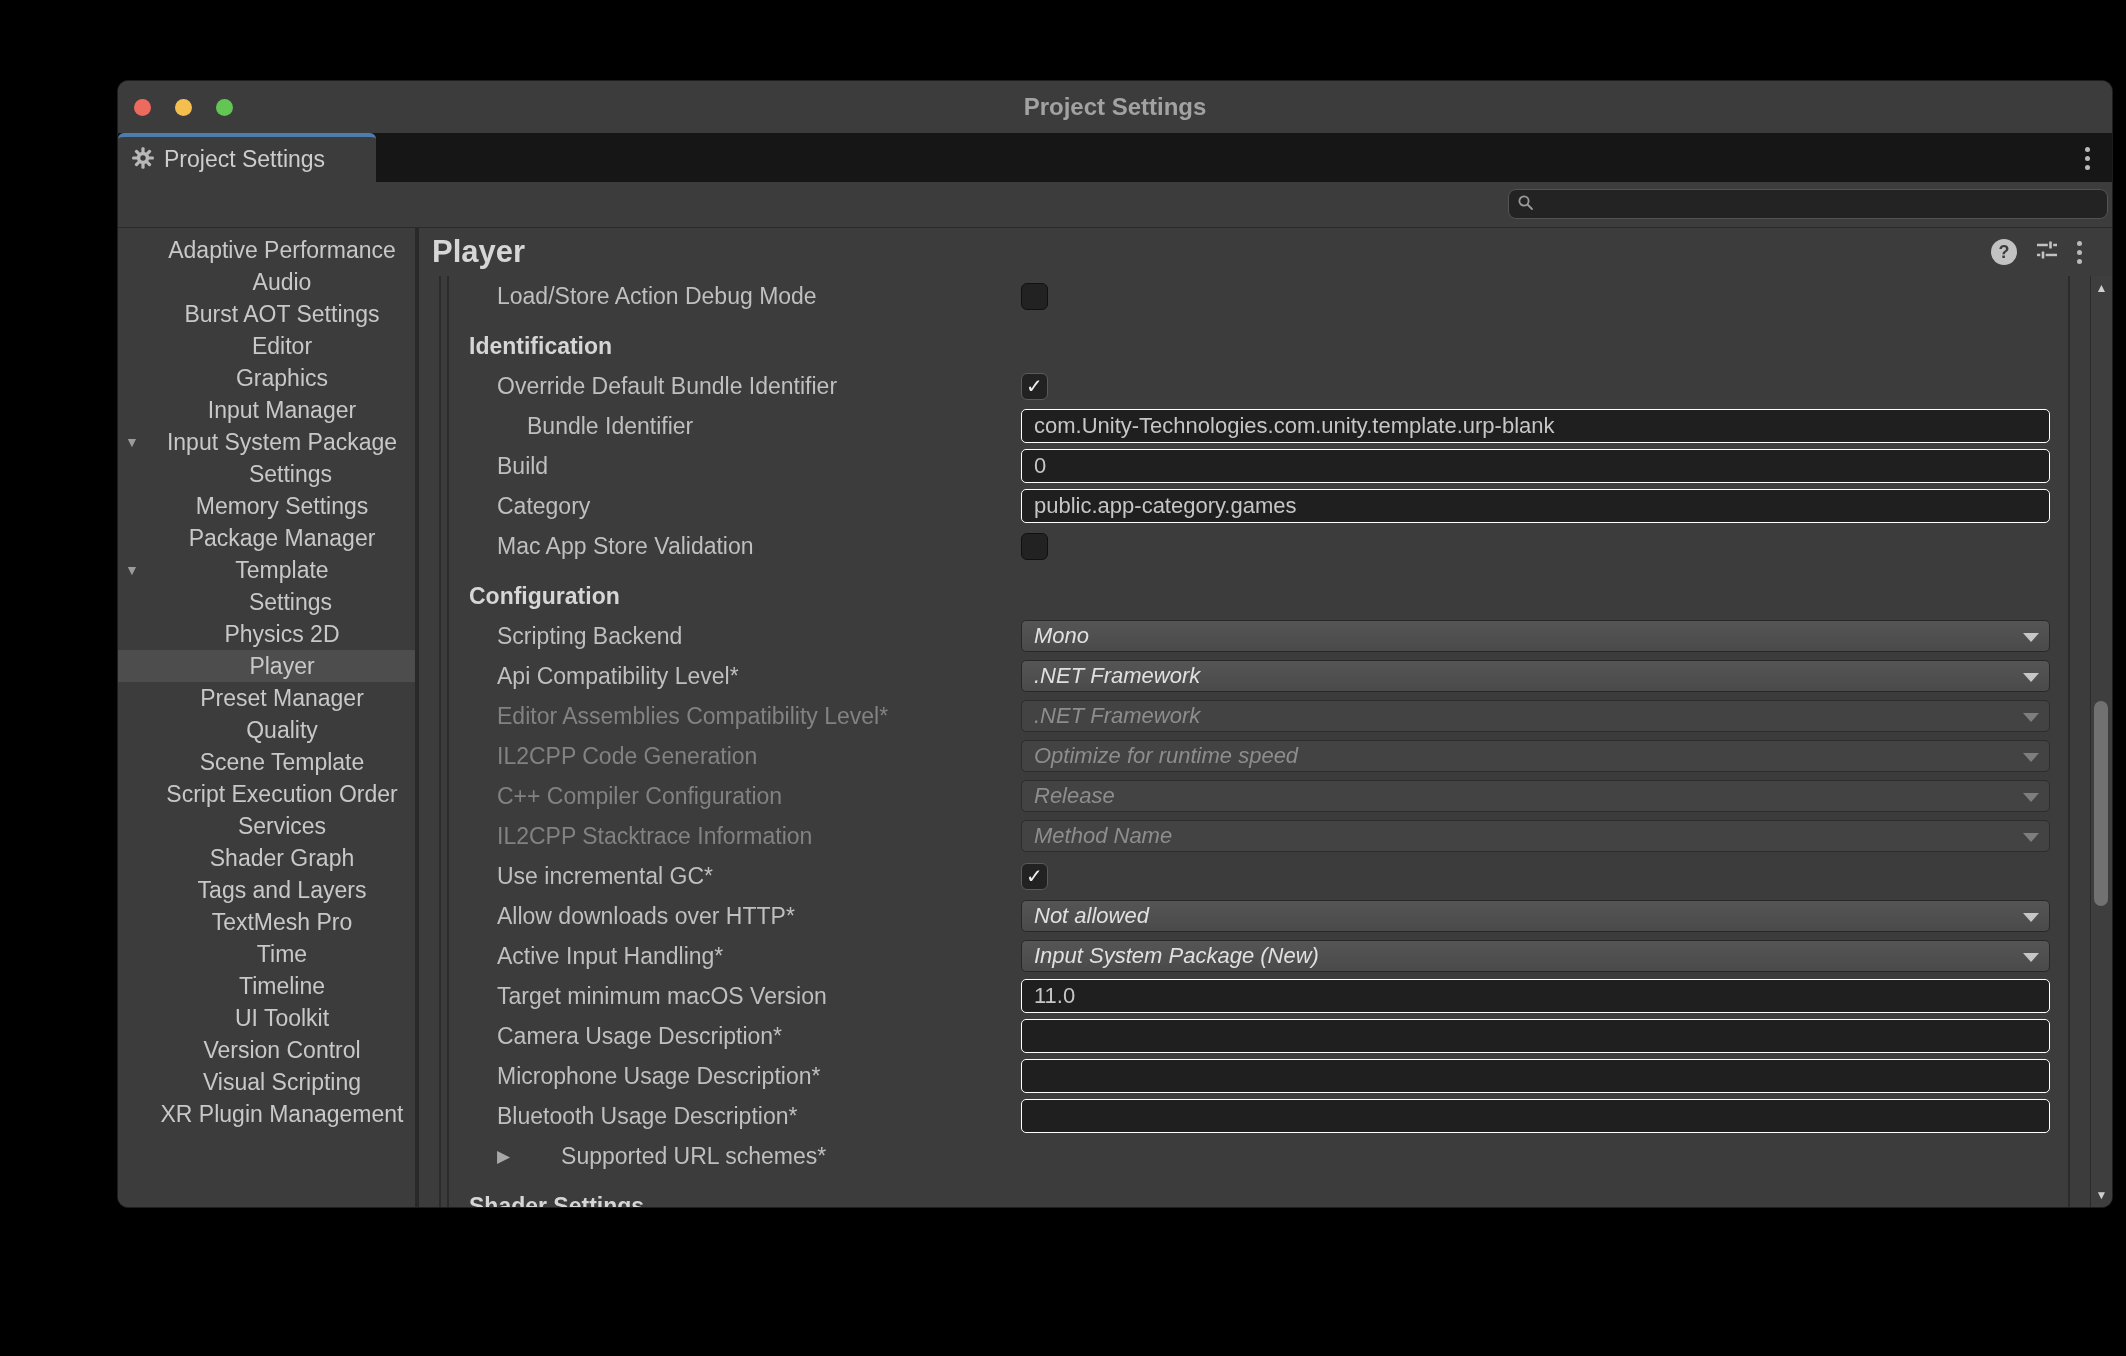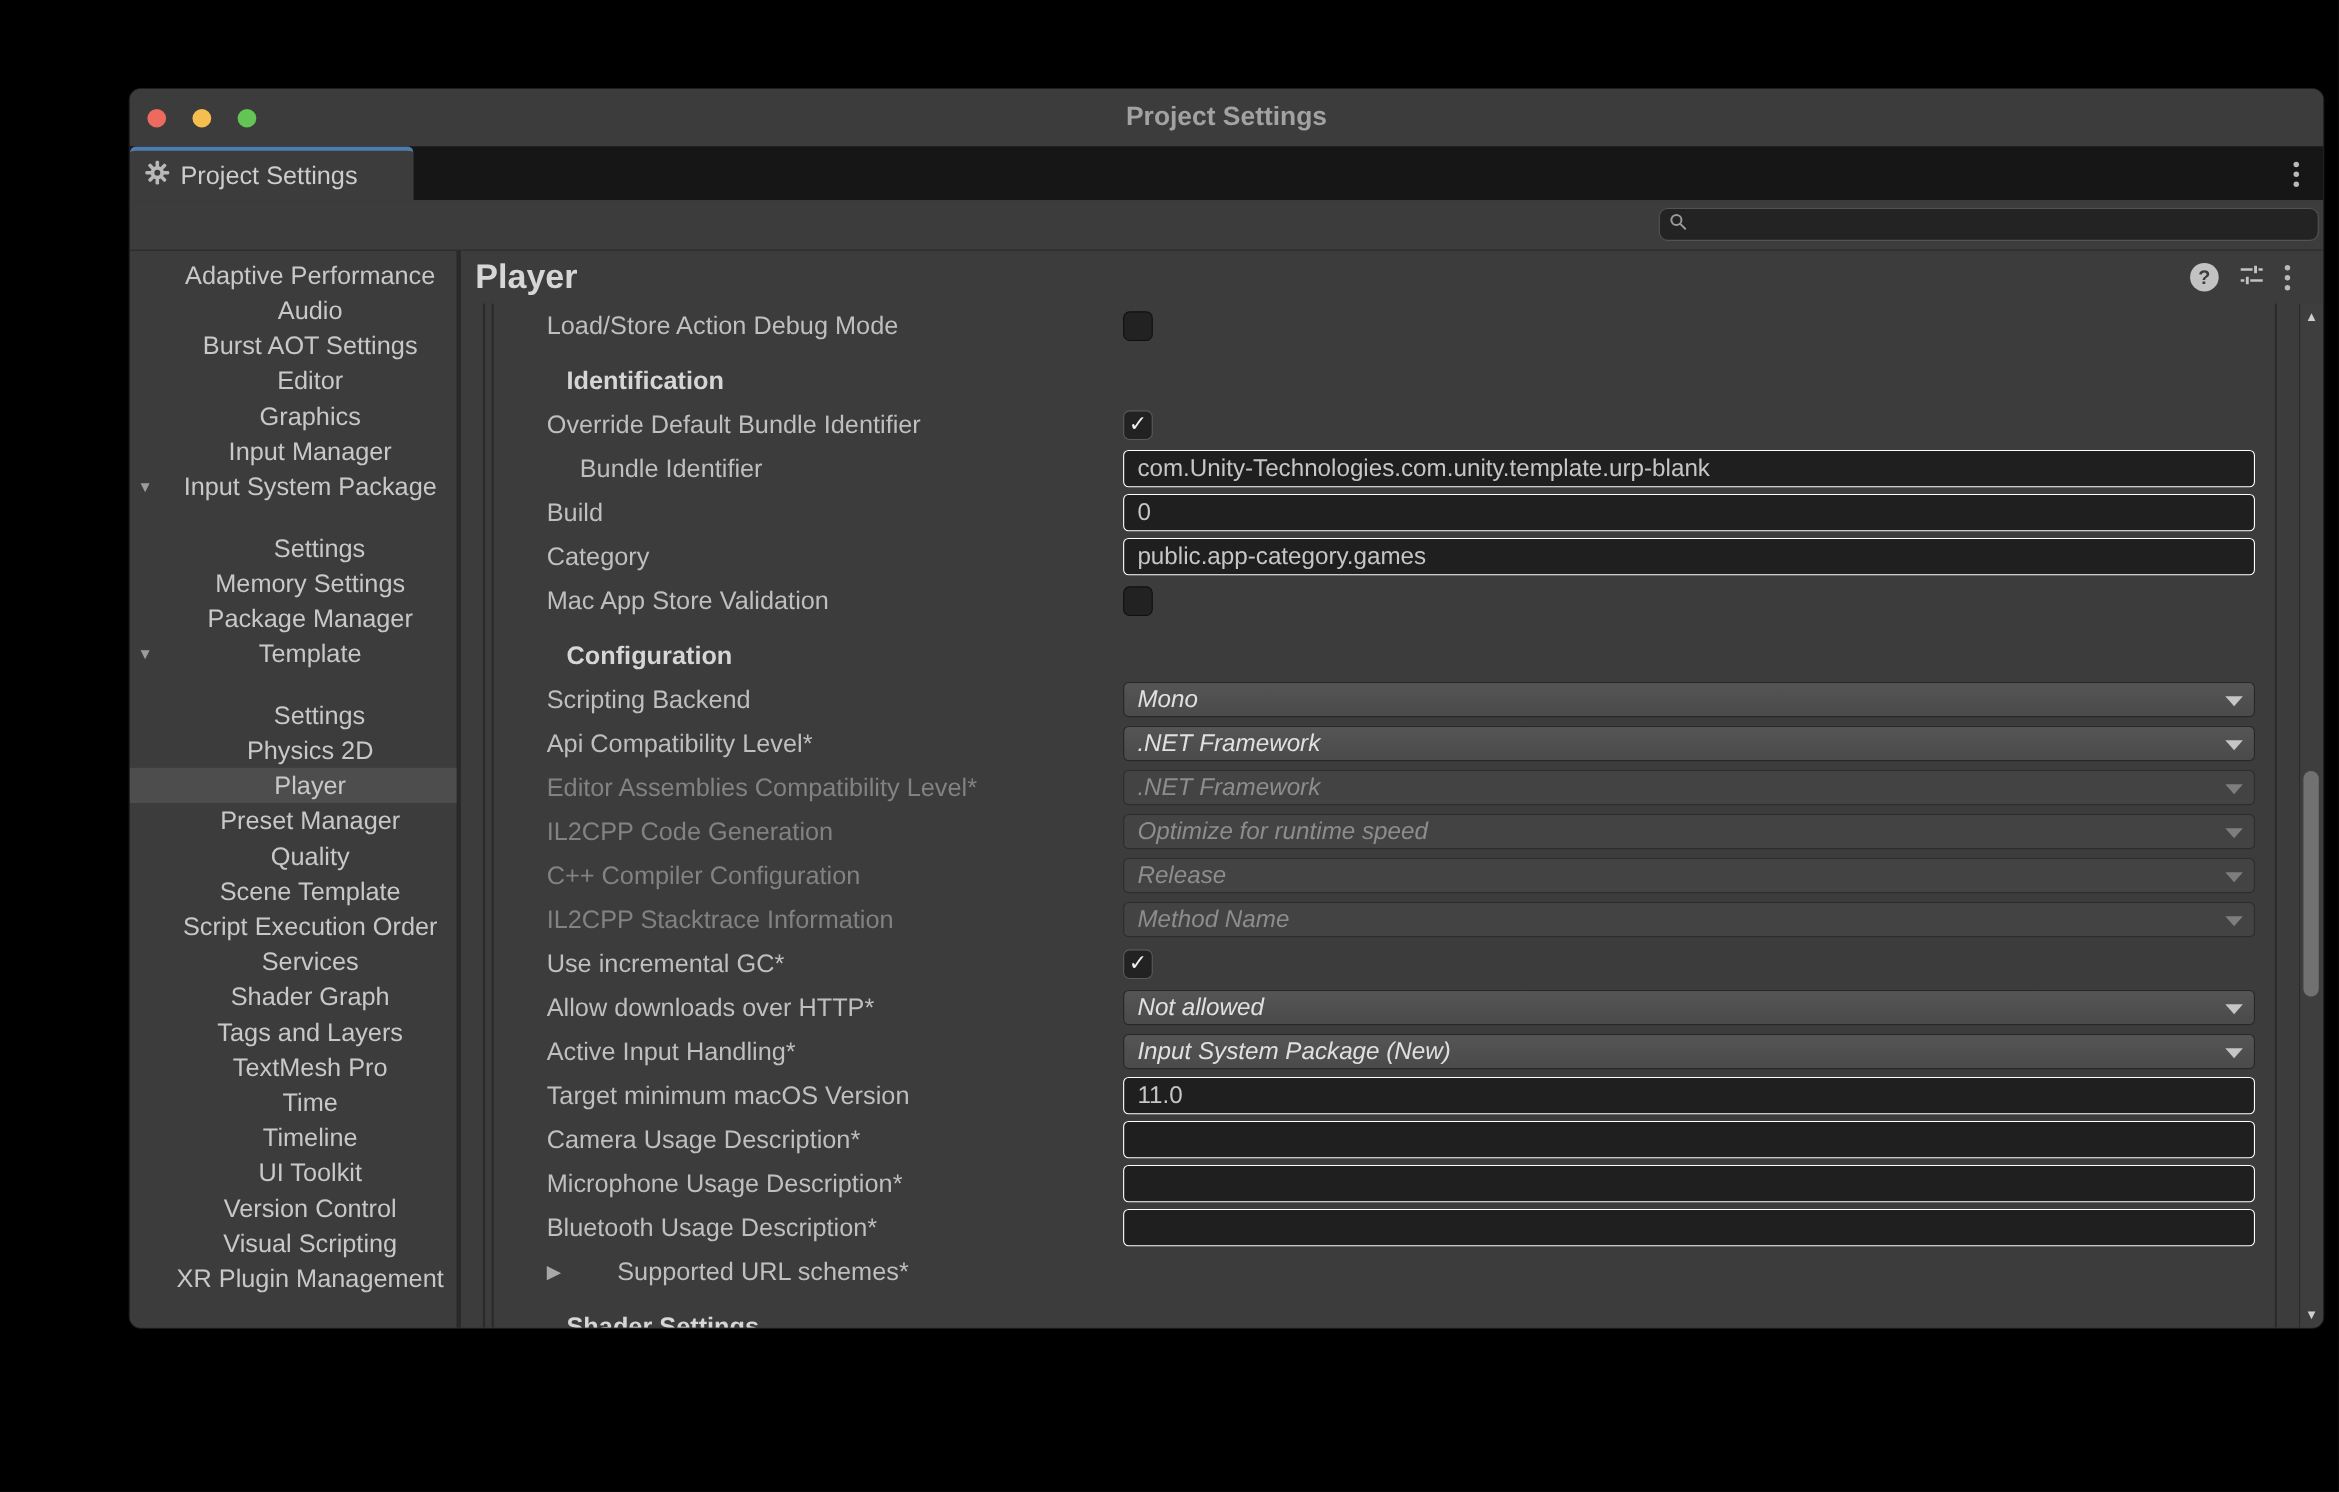--- a/index.html
+++ b/index.html
@@ -41,21 +41,21 @@
                      font-family:"Liberation Sans", sans-serif; }
 
   
   .content { display:flex; height:979px; }
 
   
   .sidebar { width:297px; padding-top:6px; background:#3c3c3c; flex:none; }
   .side-item { position:relative; height:32px; line-height:32px;
                font-size:23px; color:#c8c8c8; padding-left:31px;
                white-space:nowrap; cursor:pointer;text-align:center; }
-  .side-item.sub { padding-left:48px;margin-top:24px; }
+  .side-item.sub { padding-left:48px; }
   .side-item.selected { background:#4d4d4d; }
   .side-item .tri { position:absolute; left:7px; top:0; font-size:14px; color:#9c9c9c; }
   .v-divider { width:4px; background:#292929; flex:none; }
 
   
   .main { flex:1; position:relative; background:#3c3c3c; overflow:hidden; }
   .main-header { position:absolute; left:0; top:0; right:0; height:48px; }
   .page-title { position:absolute; left:13px; top:0; line-height:48px;
                 font-size:31px; font-weight:bold; color:#d6d6d6; }
   .header-icons { position:absolute; right:30px; top:0; height:48px;
@@ -65,21 +65,21 @@
               line-height:26px; cursor:pointer; }
   .vline { position:absolute; top:48px; bottom:0; width:2px; background:#2b2b2b; }
 
   
   .rows { position:absolute; left:0; top:48px; right:62px; }
   .row { height:40px; display:flex; align-items:center;gap:43px; }
   .row .label { width:559px; flex:none; padding-left:78px; font-size:23px;
                 color:#bfbfbf; white-space:nowrap; overflow:hidden; }
   .row.indent2 .label { padding-left:108px; }
   .row.section { margin-top:10px; }
-  .row.section .label { padding-left:50px; font-weight:bold; color:#d6d6d6;margin-left:46px; }
+  .row.section .label { padding-left:50px; font-weight:bold; color:#d6d6d6; }
   .row.disabled .label { color:#828282; }
 
   .checkbox { width:27px; height:27px; border-radius:6px; background:#222222;
               border:1px solid #101010; flex:none; text-align:center;
               line-height:25px; font-size:20px; color:#f0f0f0; cursor:pointer; }
   .checkbox.checked { border-color:#5a5a5a; }
 
   .tfield { flex:1; height:34px; background:#1f1f1f; border:1px solid #ffffff;
             border-radius:5px; padding-left:12px; font-size:22px; color:#c6c6c6;
             line-height:32px; white-space:nowrap; overflow:hidden; cursor:text; }

